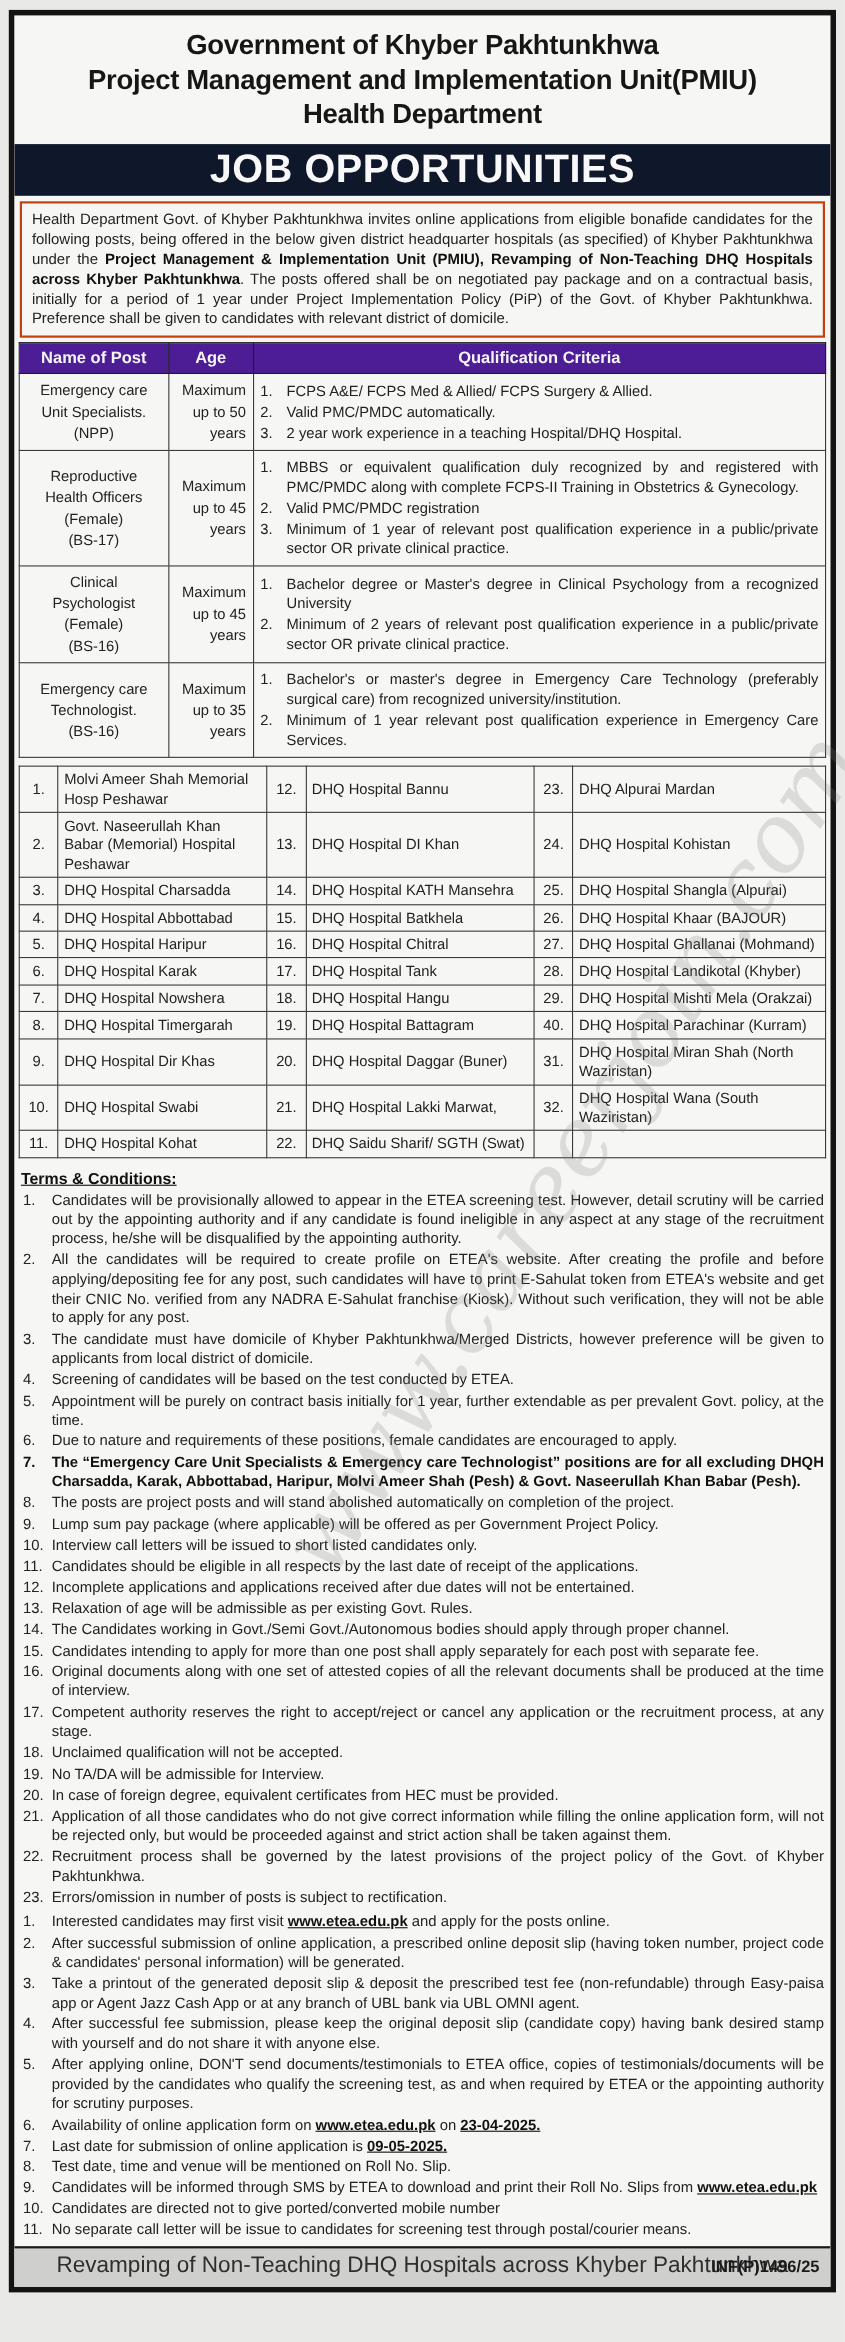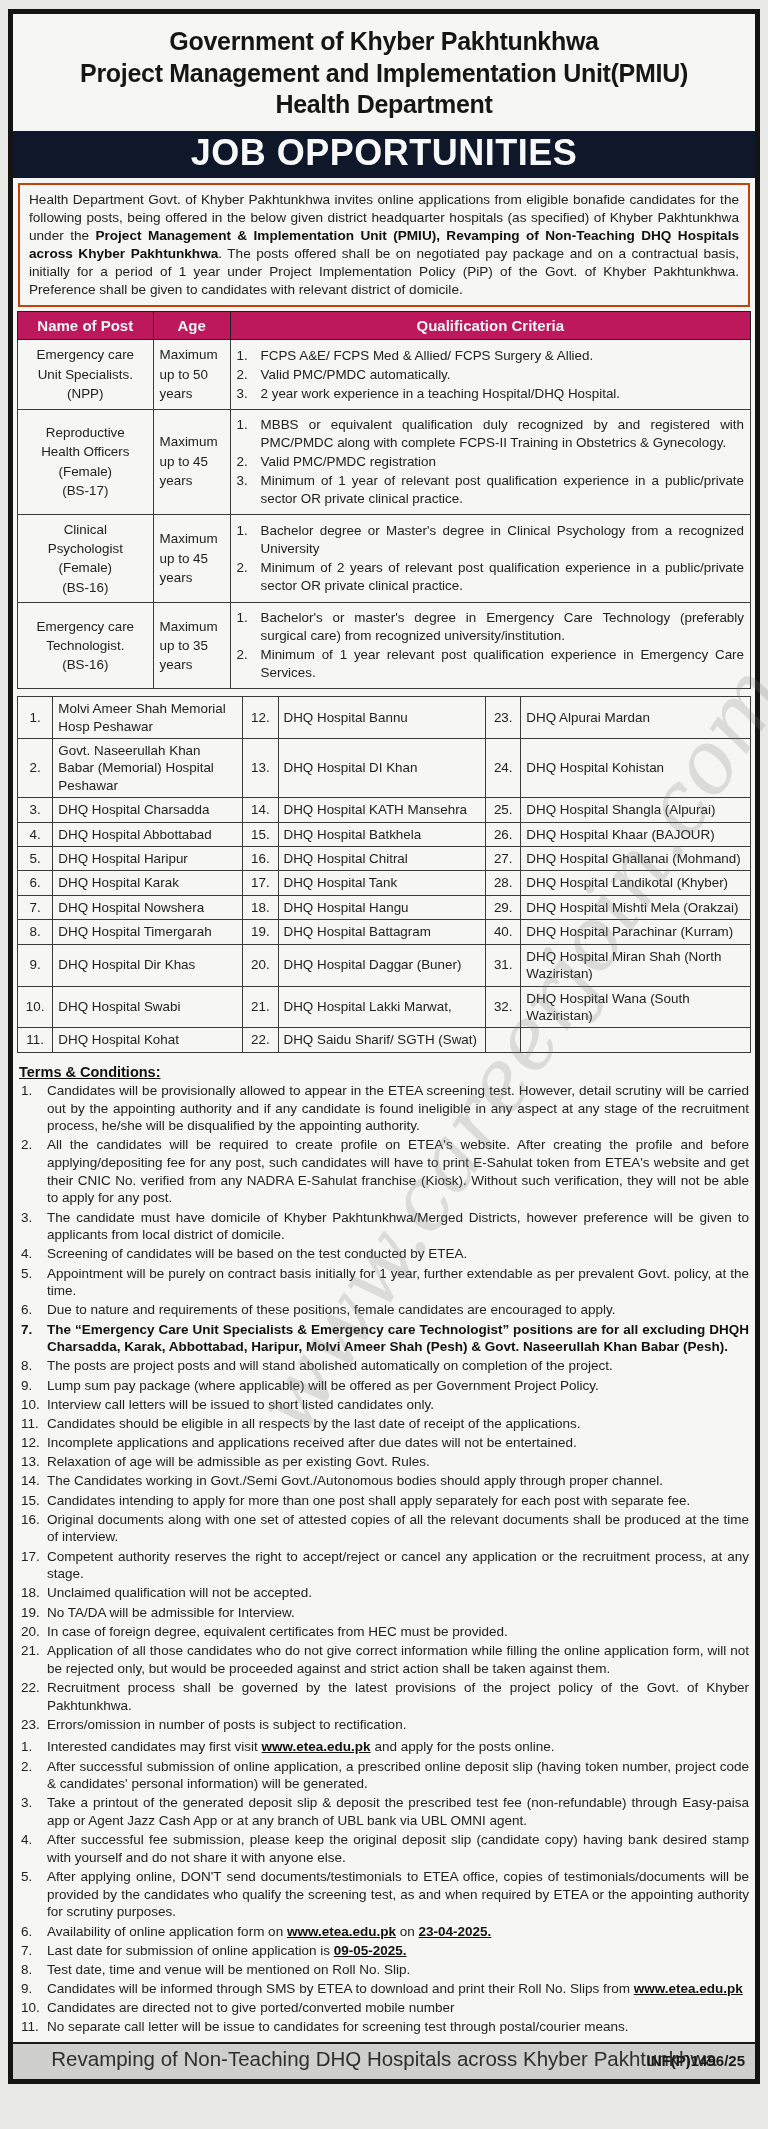--- a/index.html
+++ b/index.html
@@ -23,29 +23,29 @@
   
   .intro {
     border:2px solid #c2410c; margin:5px 1px 4px; padding:6px 9px;
     font-size:13.6px; line-height:1.33; text-align:justify; color:#222;
   }
   .intro b { color:#111; }
   
   table { border-collapse:collapse; width:100%; }
   .qtable { margin:3px 0 7px; }
   .qtable th {
-    background:#be185d; color:#f5f5f5; font-size:15px; font-weight:bold;
+    background:#4c1d95; color:#f5f5f5; font-size:15px; font-weight:bold;
     padding:5px 4px; border:1.5px solid #1d1d1d;
   }
   .qtable td {
     border:1.5px solid #3a3a3a; font-size:13.4px; padding:5px 6px; vertical-align:middle;
     color:#222;
   }
   .cell-post { text-align:center; white-space:pre-line; width:18.5%; line-height:1.45; }
-  .cell-age  { text-align:left; white-space:pre-line; width:10.5%; line-height:1.45; }
+  .cell-age  { text-align:right; white-space:pre-line; width:10.5%; line-height:1.45; }
   .cell-crit { width:71%; }
   .crit { display:flex; line-height:1.34; margin:1px 0; }
   .crit .no { flex:none; width:24px; }
   .crit .tx { flex:1; text-align:justify; }
   
   .htable { margin:4px 0 6px; }
   .htable td {
     border:1.5px solid #3a3a3a; font-size:13.4px; padding:3px 5px; vertical-align:middle;
     color:#222; line-height:1.3;
   }

